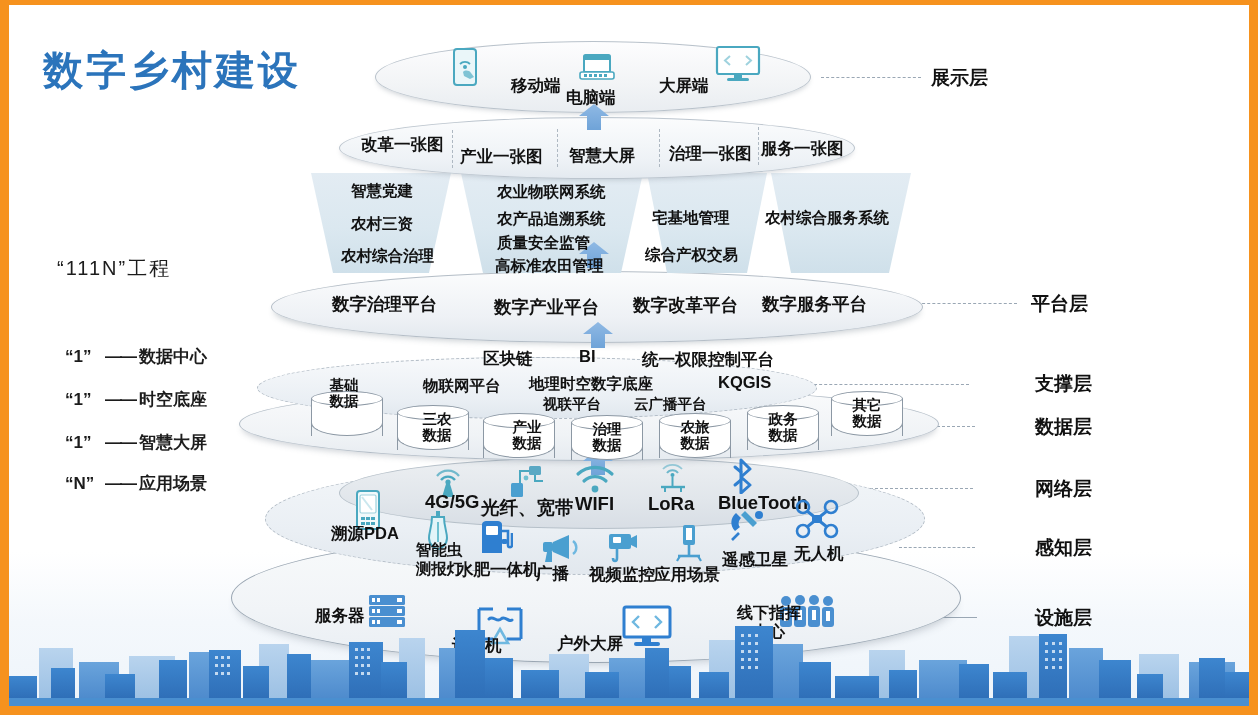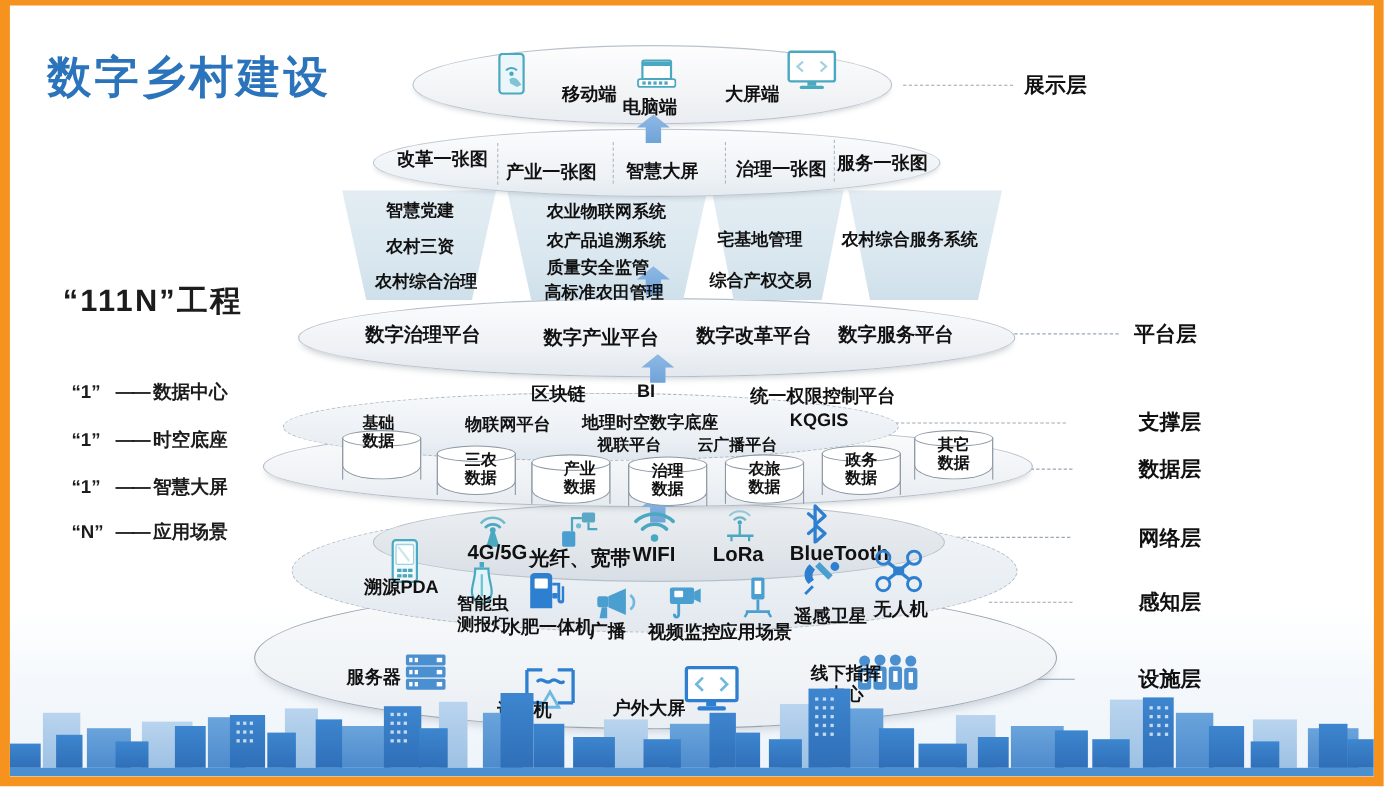--- a/index.html
+++ b/index.html
@@ -26,21 +26,21 @@
   #title{
     left:34px;top:38px;
     font-size:40px;font-weight:bold;color:#2b74bb;
     letter-spacing:3px;
     text-shadow:0 1px 0 #ffffff;
   }
 
   
   #legend-title{
     left:48px;top:250px;
-    font-size:28px;font-weight:bold;color:#1c1c1c;letter-spacing:2px;
+    font-size:20px;font-weight:normal;color:#1c1c1c;letter-spacing:2px;
     white-space:nowrap;
   }
   .legend-row{
     position:absolute;left:56px;
     font-size:17px;font-weight:bold;color:#1c1c1c;
     white-space:nowrap;
     display:flex;align-items:center;gap:4px;
   }
   .legend-row .lk{display:inline-block;min-width:36px;}
   .legend-row .ld{letter-spacing:-2px;}
@@ -377,21 +377,21 @@
 
   <div class="item t15" style="left:756px;top:203px;">农村综合服务系统</div>
 
   <div class="item t17" style="left:323px;top:287px;">数字治理平台</div>
   <div class="item t17" style="left:485px;top:290px;">数字产业平台</div>
   <div class="item t17" style="left:624px;top:288px;">数字改革平台</div>
   <div class="item t17" style="left:753px;top:287px;">数字服务平台</div>
 
   <div class="item t16" style="left:474px;top:343px;">区块链</div>
   <div class="item t16" style="left:570px;top:342px;text-align:center;">BI</div>
-  <div class="item t16" style="left:633px;top:344px;margin-left:40px;">统一权限控制平台</div>
+  <div class="item t16" style="left:633px;top:344px;">统一权限控制平台</div>
 
   <div class="item t15" style="left:414px;top:371px;">物联网平台</div>
   <div class="item t15" style="left:520px;top:369px;">地理时空数字底座</div>
   <div class="item t16" style="left:709px;top:368px;">KQGIS</div>
 
   <div class="item t14" style="left:534px;top:390px;">视联平台</div>
   <div class="item t14" style="left:625px;top:390px;">云广播平台</div>
 
   <div class="cyl" style="left:302px;top:386px;">
     <div class="body"></div>

